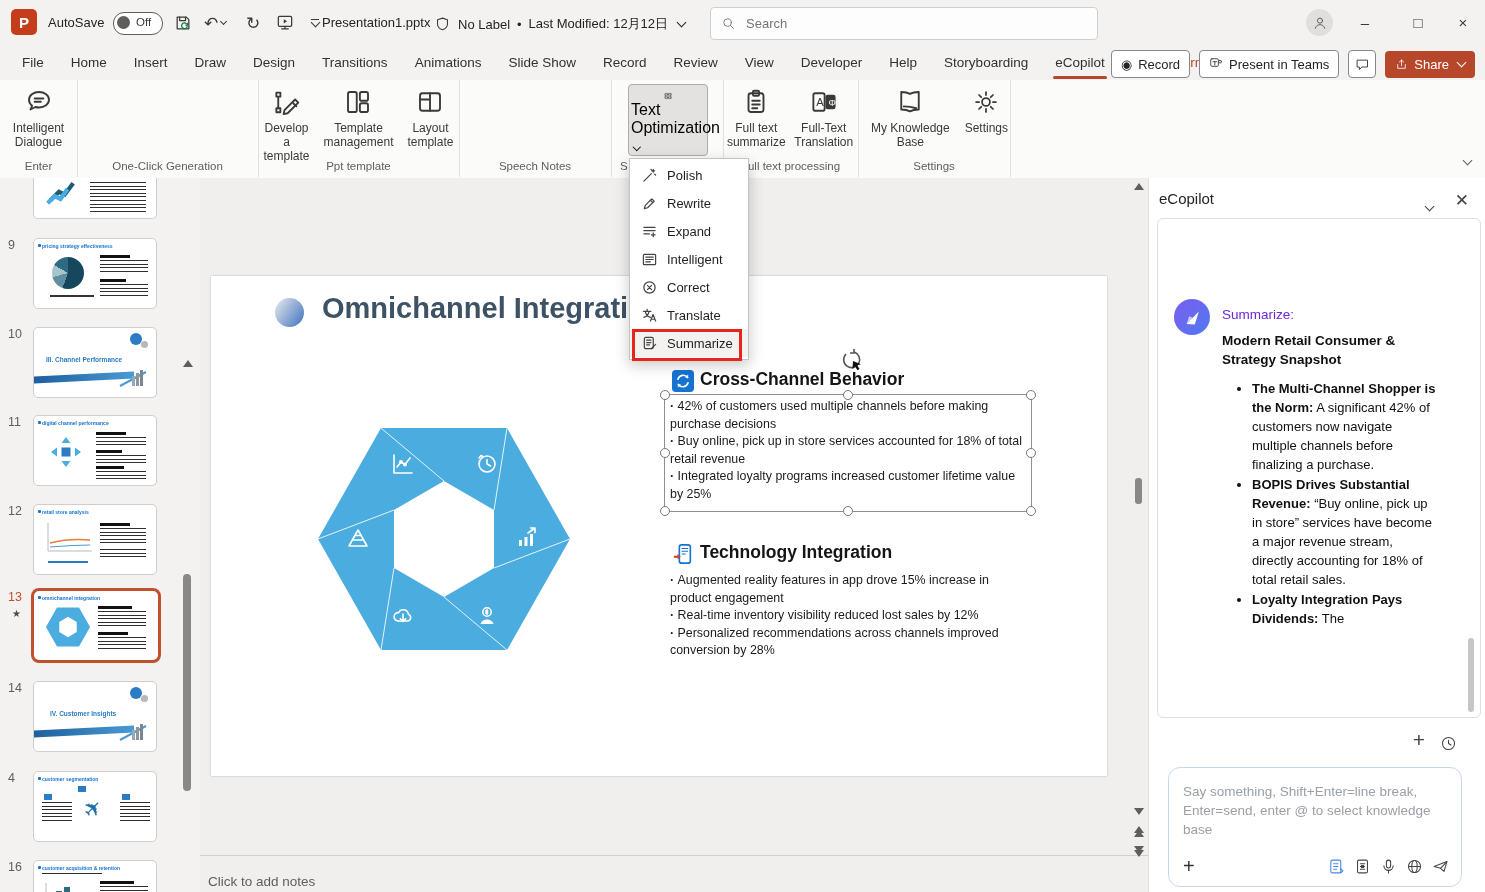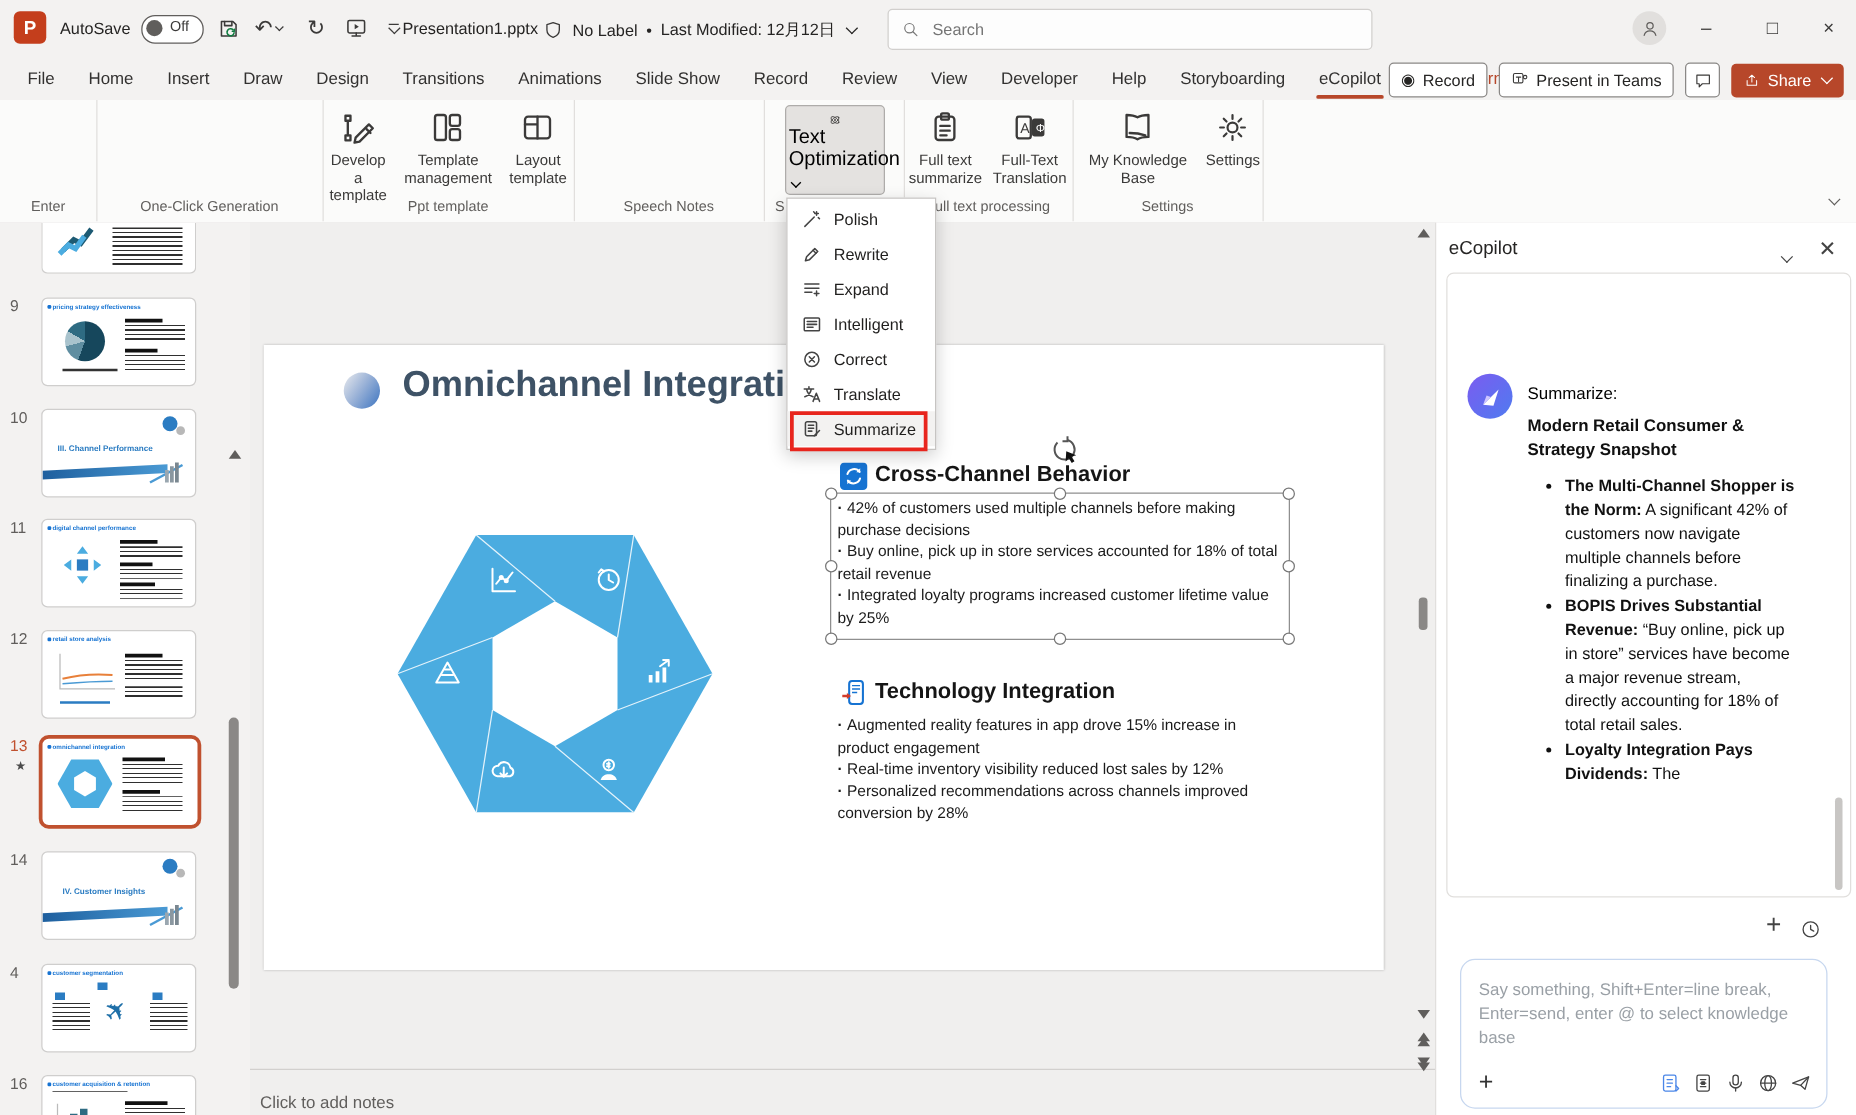--- a/index.html
+++ b/index.html
@@ -95,21 +95,21 @@
   
   .copilot{position:absolute;left:1148px;top:178px;width:337px;height:714px;background:#fff;border-left:1px solid #e1dfdd;box-sizing:border-box}
   .cp-head{position:absolute;left:10px;top:12px;font-size:15px;color:#252423}
   .cp-chev{position:absolute;right:52px;top:20px;color:#444}
   .cp-close{position:absolute;right:16px;top:12px;font-size:17px;color:#444}
   .convo{position:absolute;left:8px;top:40px;width:322px;height:498px;border:1px solid #e1dfdd;border-radius:6px;overflow:hidden;background:#fff}
   .bubble{position:absolute;right:72px;top:8px;width:186px;background:#D6E8FA;border-radius:10px;padding:10px 12px;
     font-size:13px;color:#1b1b1b;line-height:21px}
   .cp-avatar{position:absolute;left:16px;top:80px;width:36px;height:36px;border-radius:50%;
     background:linear-gradient(135deg,#7B5CF0,#4F7BF0);display:flex;align-items:center;justify-content:center}
-  .cp-label{position:absolute;left:64px;top:88px;font-size:13.5px;color:#000000}
+  .cp-label{position:absolute;left:64px;top:88px;font-size:13.5px;color:#6d28d9}
   .cp-heading{position:absolute;left:64px;top:112px;width:200px;font-size:13.5px;font-weight:bold;color:#111;line-height:19px}
   .cp-list{position:absolute;left:78px;top:160px;width:185px;margin:0;padding-left:16px;font-size:13px;color:#111;line-height:19px}
   .cp-list li{margin-bottom:1px}
   .convo-thumb{position:absolute;right:6px;top:419px;width:6px;height:74px;background:#c8c6c4;border-radius:3px}
   .inp-plus{position:absolute;right:60px;top:553px;font-size:21px;color:#444;line-height:18px}
   .inp-clock{position:absolute;right:28px;top:557px}
   .inputbox{position:absolute;left:19px;top:589px;width:294px;height:120px;border:1.5px solid #c7d7ef;border-radius:12px;background:#fff;box-sizing:border-box}
   .inputbox textarea{position:absolute;left:12px;top:12px;width:264px;height:66px;border:none;outline:none;resize:none;
     font-family:inherit;font-size:13.5px;color:#333;line-height:19px;background:transparent}
   .inputbox textarea::placeholder{color:#9aa0a6}
@@ -221,20 +221,31 @@
         </svg>
         <span>Share</span>
         <span class="chv" style="border-color:#fff"></span>
       </div>
     </div>
   </div>
 
   <div class="ribbon">
 
     <div class="rgroup" style="left:0;width:77px">
+      <div class="rbtns">
+        <div class="rbtn" style="width:72px">
+          <div class="ricon">
+              <svg width="30" height="30" viewBox="0 0 24 24" class="ic">
+            <path d="M4 10.2C4 6.8 7.6 4 12 4s8 2.8 8 6.2-3.6 6.2-8 6.2c-1 0-2-.1-2.9-.4L5.2 18l1.3-3C5 13.8 4 12.1 4 10.2z"></path>
+                <path d="M8.5 9.2h7M8.5 11.8h5"></path>
+          </svg>
+            </div>
+          <div class="rlabel">Intelligent Dialogue</div>
+        </div>
+      </div>
       <div class="glabel">Enter</div>
     </div>
 
     <div class="rgroup" style="left:77px;width:181px">
       <div class="glabel">One-Click Generation</div>
     </div>
 
     <div class="rgroup" style="left:258px;width:201px">
       <div class="rbtns">
         <div class="rbtn" style="width:64px">

